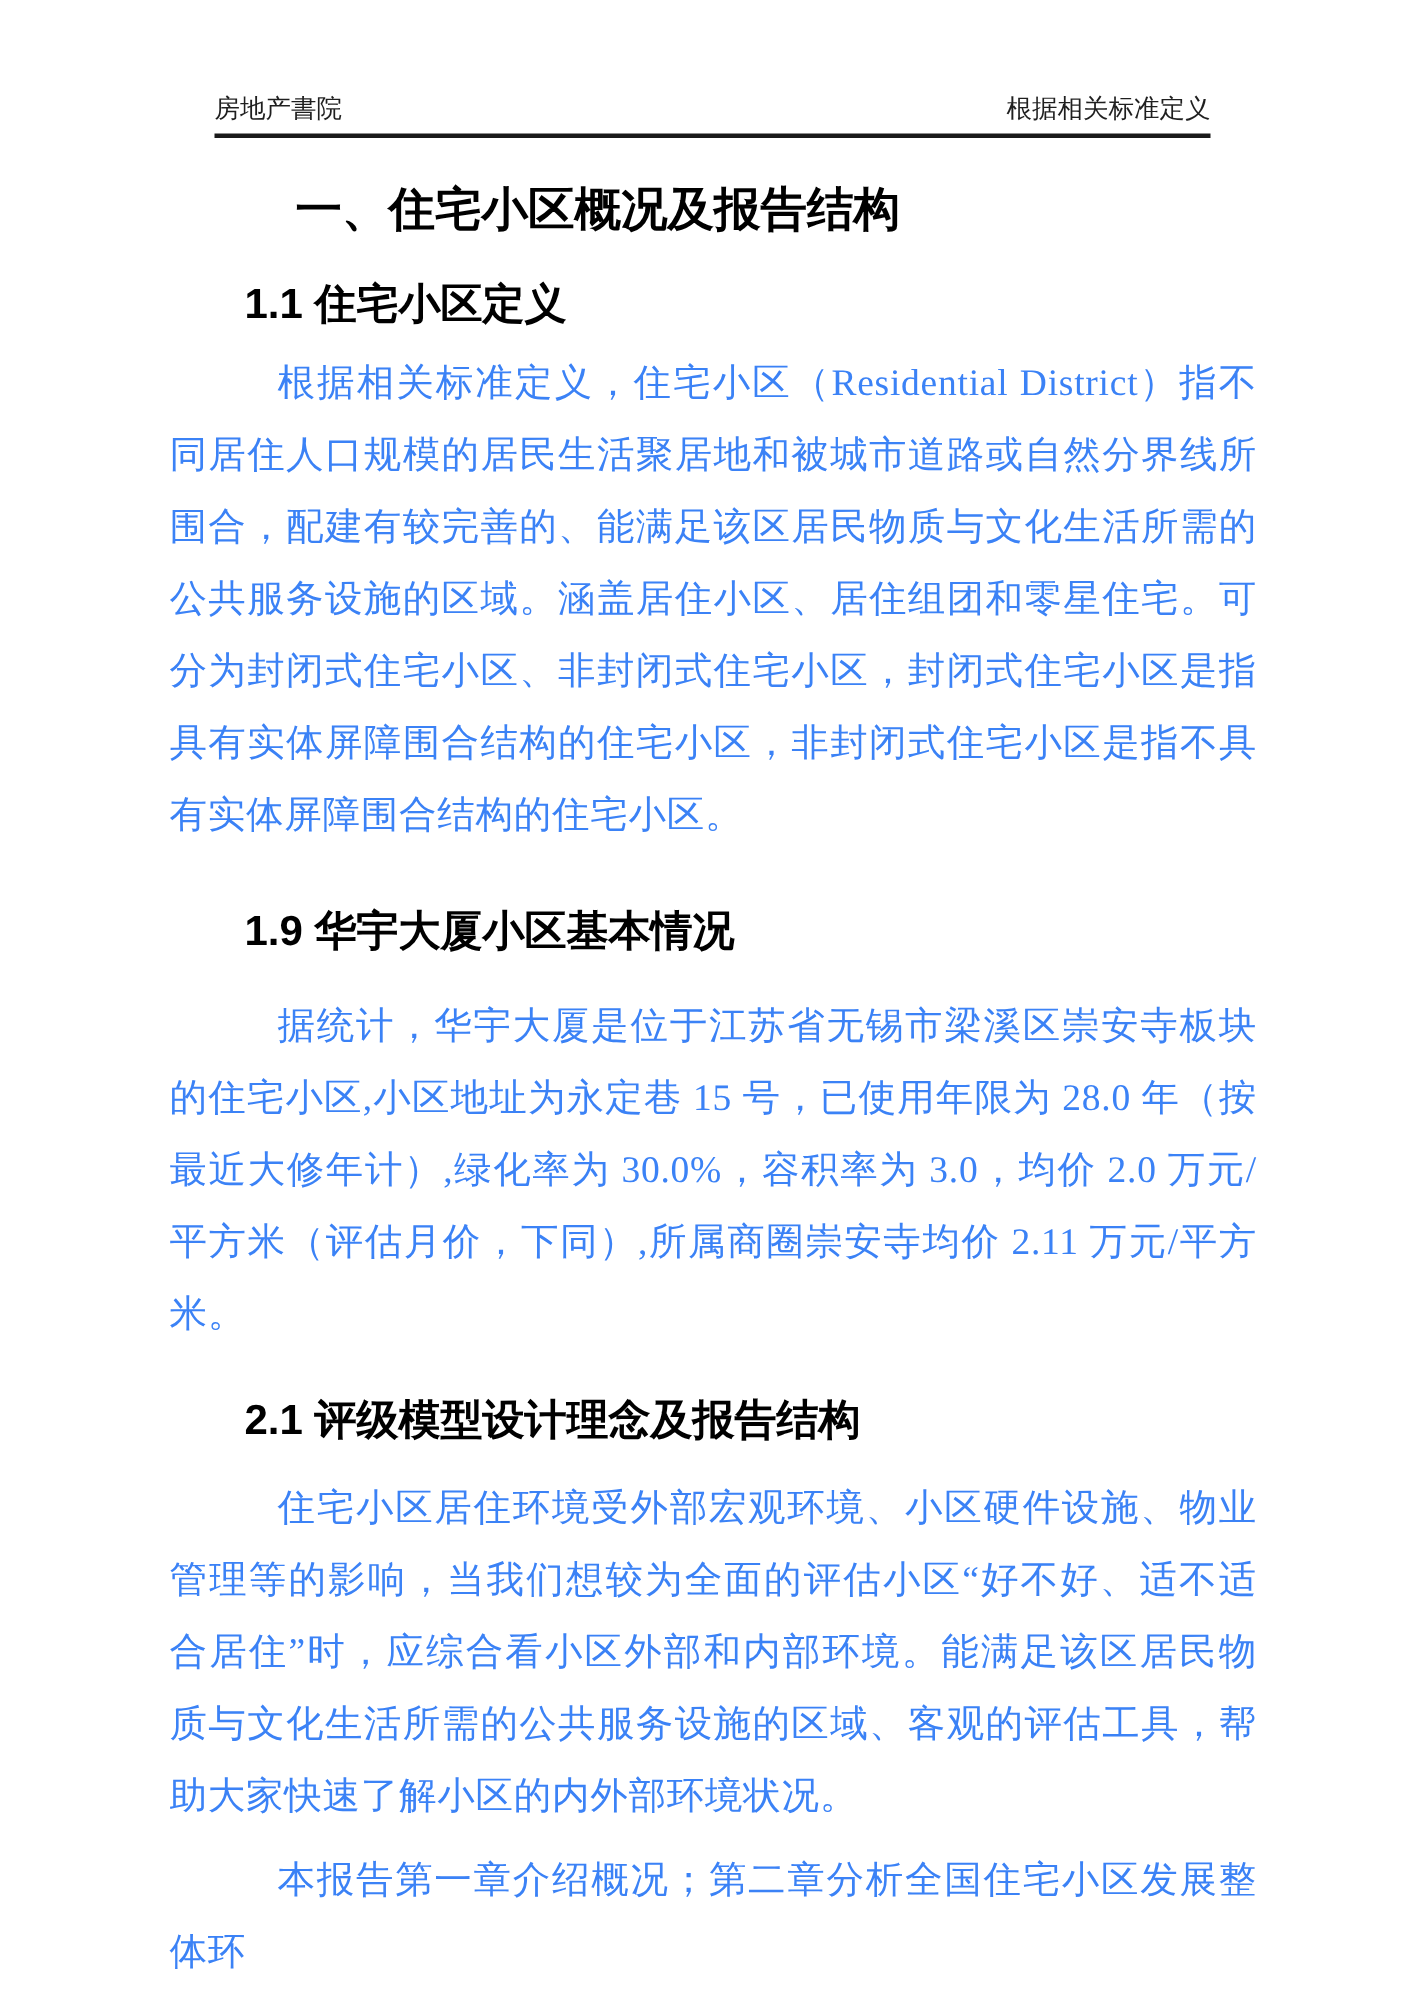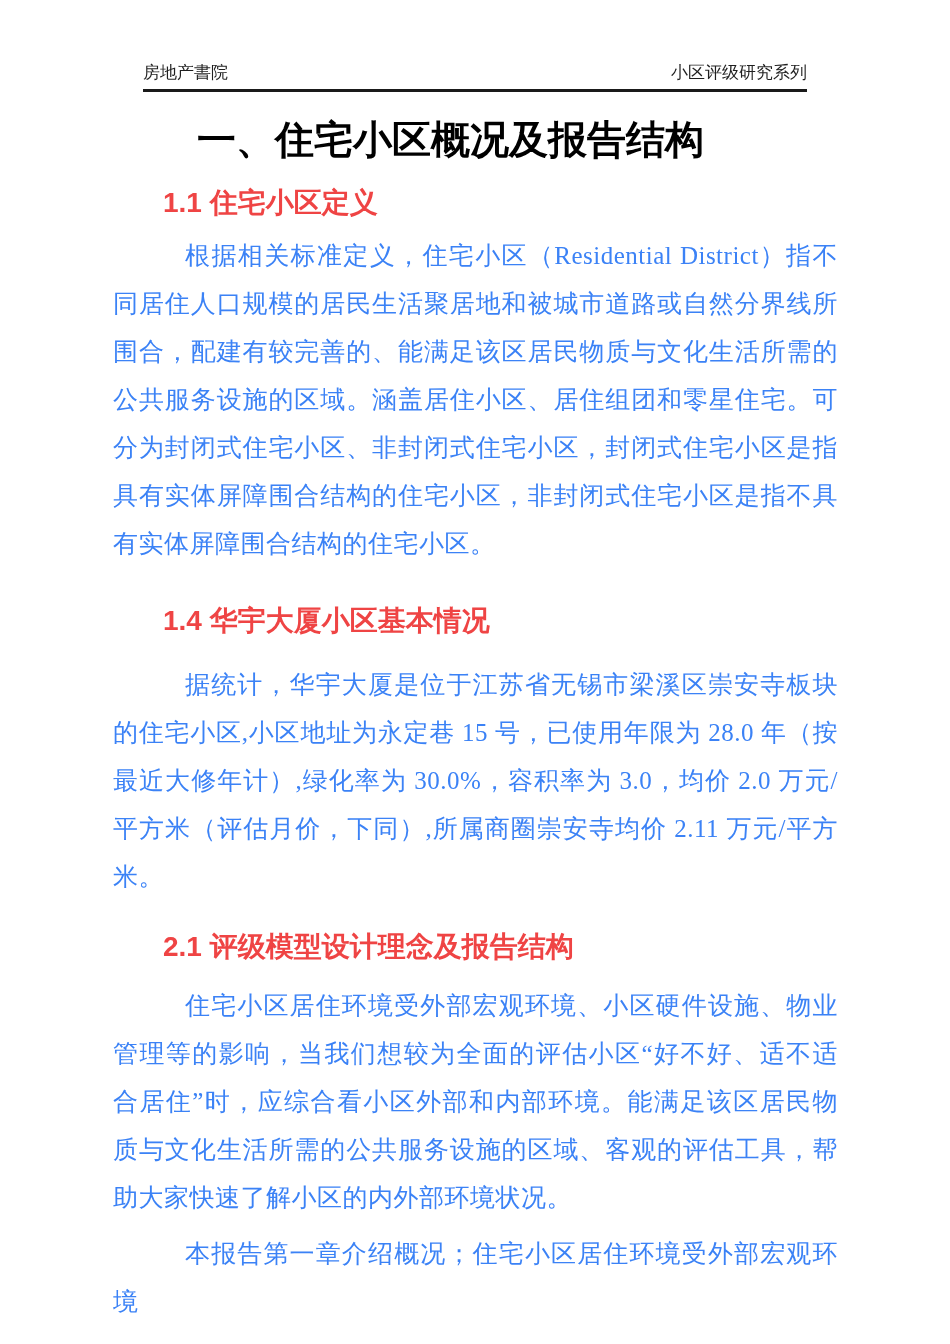--- a/index.html
+++ b/index.html
@@ -24,30 +24,30 @@
     border-bottom: 3px solid #1a1a1a;
     font-family: "Liberation Sans", "DejaVu Sans", sans-serif;
     font-size: 17px;
     line-height: 22px;
     color: #1f1f1f;
   }
   h1.chapter-title {
     margin: 28px 0 0 84px;
     font-family: "Liberation Sans", "DejaVu Sans", sans-serif;
     font-weight: bold;
-    font-size: 39px;
+    font-size: 31px;
     line-height: 40px;
     color: #000000;
   }
   h2.section-heading {
     font-family: "Liberation Sans", "DejaVu Sans", sans-serif;
     font-weight: bold;
     font-size: 28px;
     line-height: 38px;
-    color: #ef4444;
+    color: #000000;
     margin-left: 50px;
   }
   h2.s11 { margin-top: 24px; }
   h2.s12 { margin-top: 34px; }
   h2.s13 { margin-top: 27px; }
   p.body-para {
     font-size: 25px;
     line-height: 48px;
     text-align: justify;
     text-indent: 72px;
@@ -59,32 +59,32 @@
   p.p3 { margin-top: 16px; }
   p.p4 { margin-top: 8px; }
 </style>
 </head>
 <body>
 
 <div class="page">
 
   <div class="header">
     <span>房地产書院</span>
-    <span>小区评级研究系列</span>
+    <span>根据相关标准定义</span>
   </div>
 
   <h1 class="chapter-title">一、住宅小区概况及报告结构</h1>
 
   <h2 class="section-heading s11">1.1 住宅小区定义</h2>
 
   <p class="body-para p1">根据相关标准定义，住宅小区（Residential District）指不同居住人口规模的居民生活聚居地和被城市道路或自然分界线所围合，配建有较完善的、能满足该区居民物质与文化生活所需的公共服务设施的区域。涵盖居住小区、居住组团和零星住宅。可分为封闭式住宅小区、非封闭式住宅小区，封闭式住宅小区是指具有实体屏障围合结构的住宅小区，非封闭式住宅小区是指不具有实体屏障围合结构的住宅小区。</p>
 
-  <h2 class="section-heading s12">1.4 华宇大厦小区基本情况</h2>
+  <h2 class="section-heading s12">1.9 华宇大厦小区基本情况</h2>
 
   <p class="body-para p2">据统计，华宇大厦是位于江苏省无锡市梁溪区崇安寺板块的住宅小区,小区地址为永定巷 15 号，已使用年限为 28.0 年（按最近大修年计）,绿化率为 30.0%，容积率为 3.0，均价 2.0 万元/平方米（评估月价，下同）,所属商圈崇安寺均价 2.11 万元/平方米。</p>
 
   <h2 class="section-heading s13">2.1 评级模型设计理念及报告结构</h2>
 
   <p class="body-para p3">住宅小区居住环境受外部宏观环境、小区硬件设施、物业管理等的影响，当我们想较为全面的评估小区“好不好、适不适合居住”时，应综合看小区外部和内部环境。能满足该区居民物质与文化生活所需的公共服务设施的区域、客观的评估工具，帮助大家快速了解小区的内外部环境状况。</p>
 
-  <p class="body-para p4">本报告第一章介绍概况；住宅小区居住环境受外部宏观环境</p>
+  <p class="body-para p4">本报告第一章介绍概况；第二章分析全国住宅小区发展整体环</p>
 
 </div>
 
 </body></html>

